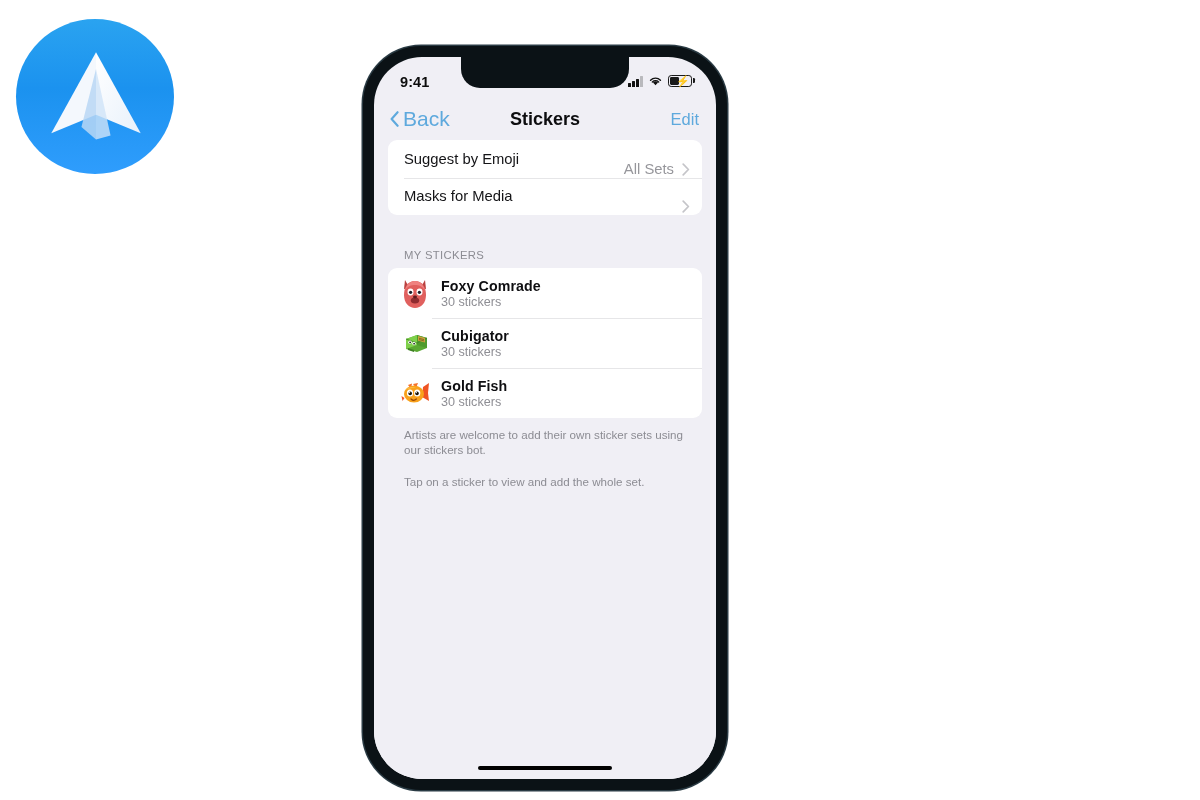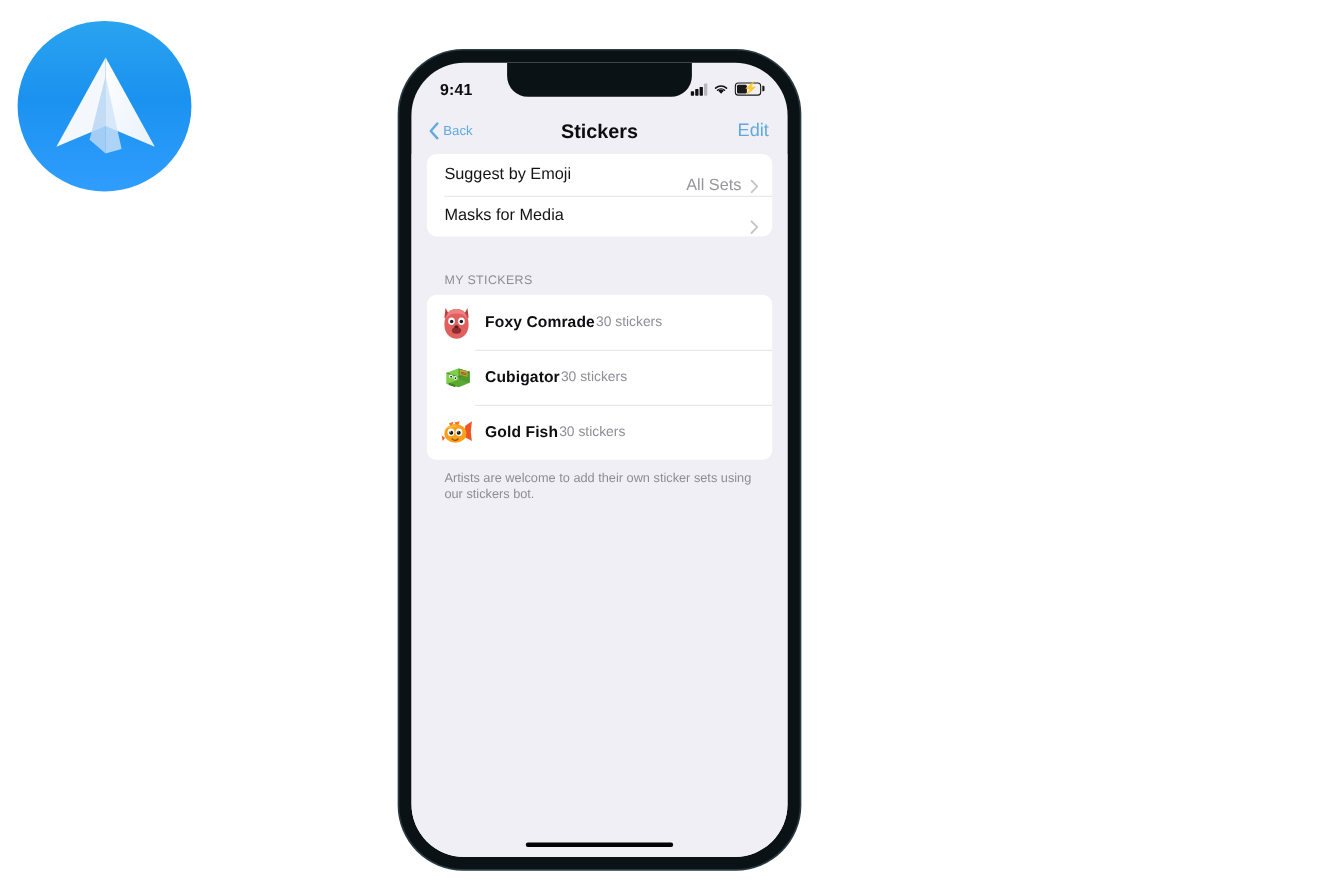--- a/index.html
+++ b/index.html
@@ -83,21 +83,21 @@
   
   .navbar{
     position:relative; z-index:20;
     height:42px;
     display:flex; align-items:center;
     padding:0 17px 0 16px;
     background:transparent;
   }
   .nav-back{
     display:flex; align-items:center; gap:4px;
-    color:#5ea9dd; font-size:12px; cursor:pointer;
+    color:#5ea9dd; font-size:21px; cursor:pointer;
   }
   .nav-back .chev{ display:block; width:9px; height:16px; }
   .nav-back .chev svg{ display:block; width:100%; height:100%; }
   .nav-title{
     position:absolute; left:0; right:0; text-align:center;
     font-size:18px; font-weight:700; color:#0d0d0f;
     pointer-events:none;
   }
   .nav-edit{
     margin-left:auto; color:#5ea9dd; font-size:16.5px; cursor:pointer;
@@ -151,21 +151,21 @@
   .srow + .srow::before{
     content:""; position:absolute; left:44px; right:0; top:0;
     height:1px; background:#e6e6e8;
   }
   .sthumb{
     width:30px; height:34px; flex:0 0 30px;
     display:flex; align-items:center; justify-content:center;
     margin-right:11px;
   }
   .sthumb svg{ display:block; width:100%; height:100%; }
-  .stext{ display:flex; flex-direction:row; gap:1px; }
+  .stext{ display:flex; flex-direction:column; gap:1px; }
   .stitle{ font-size:14.2px; font-weight:700; color:#0e0e11; letter-spacing:.1px;}
   .scount{ font-size:12.6px; color:#8e8e94; }
 
   .footnote{
     padding:9px 16px 0 16px;
     font-size:11.6px; line-height:1.32;
     color:#8c8c93;
   }
   .footnote.second{ padding-top:16px; }
 
@@ -334,20 +334,21 @@
             </span>
             <span class="stext">
               <span class="stitle">Gold Fish</span>
               <span class="scount">30 stickers</span>
             </span>
           </div>
 
         </div>
 
         <div class="footnote">Artists are welcome to add their own sticker sets using our stickers bot.</div>
+        <div class="footnote second">Tap on a sticker to view and add the whole set.</div>
 
       </div>
 
       <div class="home-indicator"></div>
     </div>
   </div>
 
 </div>
 
 </body></html>

